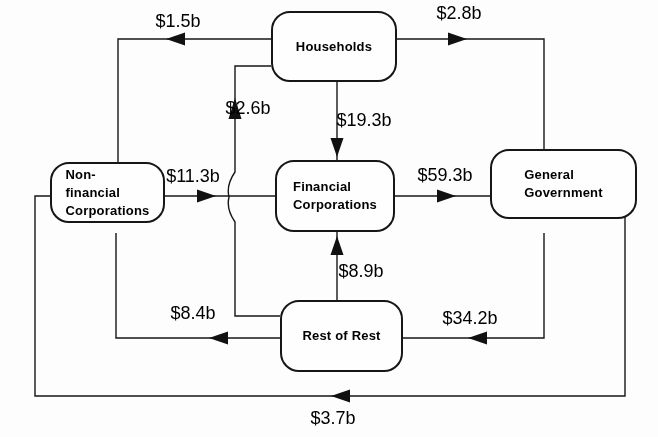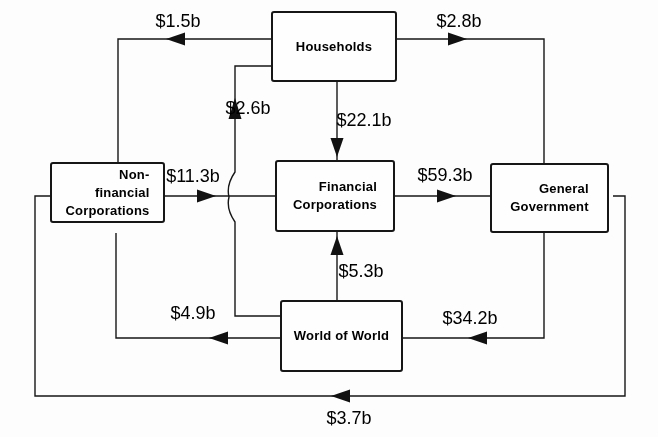--- a/index.html
+++ b/index.html
@@ -19,52 +19,52 @@
   #wires {
     position: absolute;
     left: 0; top: 0;
     width: 658px; height: 437px;
   }
   .node {
     position: absolute;
     box-sizing: border-box;
     background: #fefefe;
     border: 2px solid #161616;
-    border-radius: 3px;
+    border-radius: 19px;
     display: flex;
     align-items: center;
     justify-content: center;
-    text-align: right;
+    text-align: left;
     font-weight: bold;
     font-size: 13px;
     line-height: 18px;
     white-space: pre-line;
     letter-spacing: 0.2px;
   }
   .node-households   { left: 271px; top: 11px;  width: 126px; height: 71px; }
   .node-nonfinancial { left: 50px;  top: 162px; width: 115px; height: 61px; }
   .node-financial    { left: 275px; top: 160px; width: 120px; height: 72px; }
-  .node-government   { left: 490px; top: 163px; width: 119px; height: 70px; }
+  .node-government   { left: 490px; top: 149px; width: 147px; height: 70px; }
   .node-restofworld  { left: 280px; top: 300px; width: 123px; height: 72px; }
   .flow-label {
     position: absolute;
     transform: translate(-50%, -50%);
     font-size: 18px;
     white-space: nowrap;
   }
   .lbl-1  { left: 178px; top: 21px;  }
-  .lbl-2  { left: 459px; top: 21px; text-align: right;  }
+  .lbl-2  { left: 459px; top: 13px; text-align: right;  }
   .lbl-3  { left: 364px; top: 120px; }
   .lbl-4  { left: 248px; top: 108px; }
   .lbl-5  { left: 193px; top: 176px; }
   .lbl-6  { left: 445px; top: 175px; }
   .lbl-7  { left: 361px; top: 271px; }
   .lbl-8  { left: 193px; top: 313px; }
   .lbl-9  { left: 470px; top: 318px; }
-  .lbl-10 { left: 333px; top: 418px; margin-left: 16px; }
+  .lbl-10 { left: 333px; top: 418px; }
   .wire { fill: none; stroke: #161616; stroke-width: 1.4; }
   .head { fill: #111111; stroke: none; }
 </style>
 </head>
 <body>
 
 <div id="stage">
 
   <svg id="wires" viewBox="0 0 658 437" xmlns="http://www.w3.org/2000/svg">
 
@@ -100,26 +100,26 @@
   </svg>
 
   <div class="node node-households">Households</div>
   <div class="node node-nonfinancial">Non-
 financial
 Corporations</div>
   <div class="node node-financial">Financial
 Corporations</div>
   <div class="node node-government">General
 Government</div>
-  <div class="node node-restofworld">World of World</div>
+  <div class="node node-restofworld">Rest of Rest</div>
 
   <span class="flow-label lbl-1">$1.5b</span>
   <span class="flow-label lbl-2">$2.8b</span>
-  <span class="flow-label lbl-3">$22.1b</span>
+  <span class="flow-label lbl-3">$19.3b</span>
   <span class="flow-label lbl-4">$2.6b</span>
   <span class="flow-label lbl-5">$11.3b</span>
   <span class="flow-label lbl-6">$59.3b</span>
-  <span class="flow-label lbl-7">$5.3b</span>
-  <span class="flow-label lbl-8">$4.9b</span>
+  <span class="flow-label lbl-7">$8.9b</span>
+  <span class="flow-label lbl-8">$8.4b</span>
   <span class="flow-label lbl-9">$34.2b</span>
   <span class="flow-label lbl-10">$3.7b</span>
 
 </div>
 
 </body></html>

